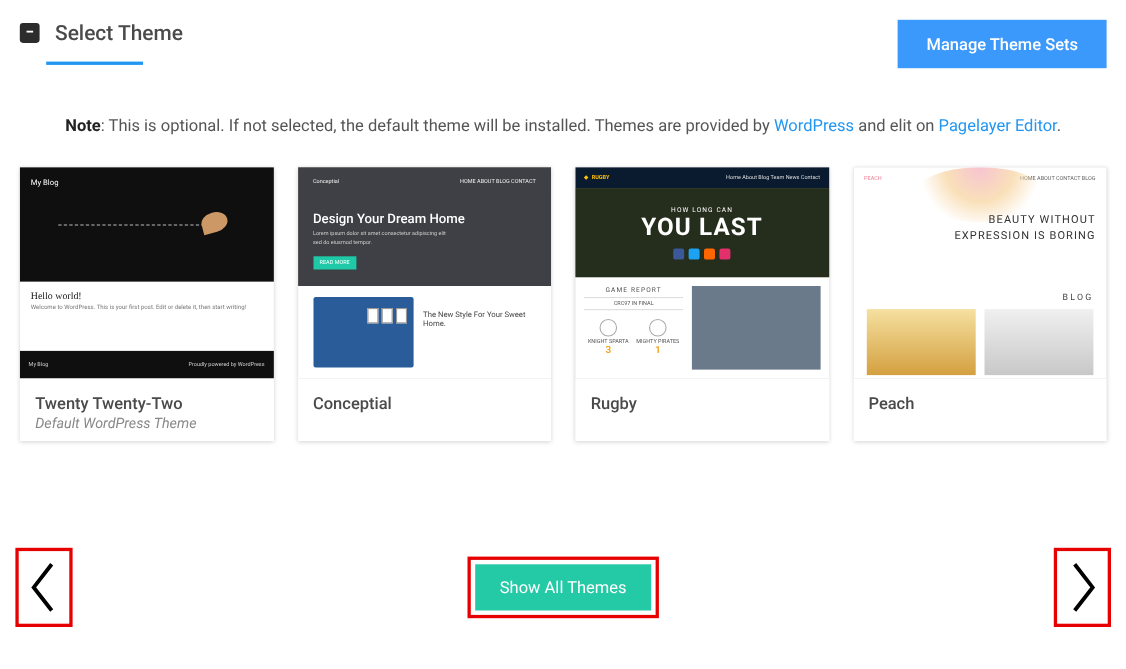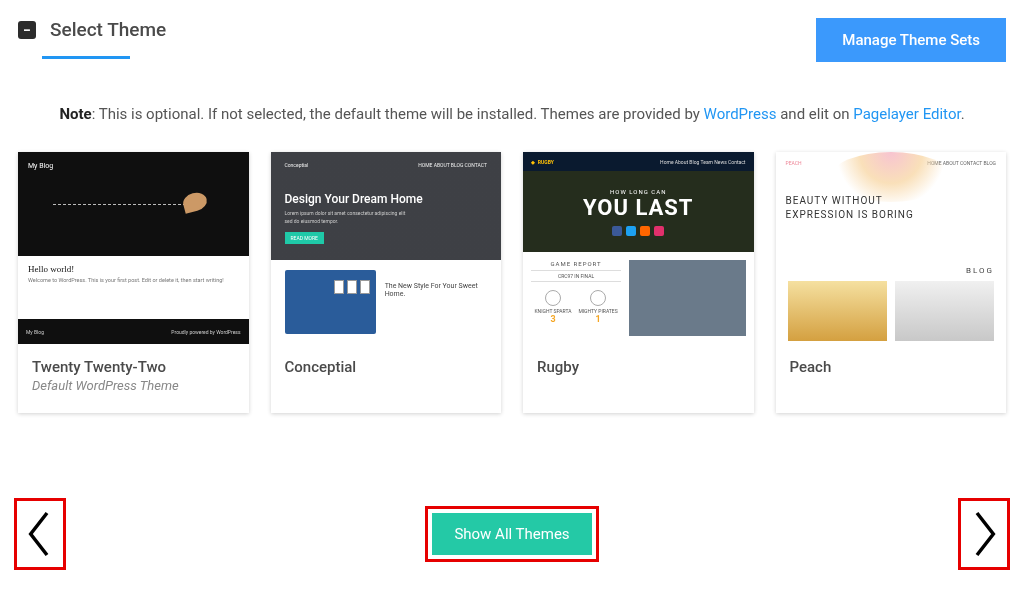--- a/index.html
+++ b/index.html
@@ -81,21 +81,21 @@
     flex-direction: column;
     cursor: pointer;
   }
   .theme-preview {
     height: 192px;
     background: #ddd;
     position: relative;
     overflow: hidden;
   }
   .theme-meta {
-    padding: 14px 14px 20px 14px;
+    padding: 14px 14px 8px 14px;
   }
   .theme-name {
     font-size: 15px;
     color: #4a4a4a;
     font-weight: 500;
   }
   .theme-sub {
     font-size: 13px;
     font-style: italic;
     color: #888;
@@ -132,21 +132,21 @@
   .p3-bot { height:48%; background:#fff; display:flex; padding:8px; gap:8px; }
   .p3-rep { flex:0 0 42%; text-align:center; font-size:6px; color:#555; }
   .p3-scores { display:flex; justify-content:space-around; margin-top:8px; text-align:center; }
   .p3-badge { display:flex; flex-direction:column; align-items:center; font-size:5px; }
   .p3-badge .c { width:16px; height:16px; border-radius:50%; border:1px solid #aaa; margin-bottom:2px; }
   .p3-img2 { flex:1; background:#6a7a8a; }
   
   .p4-top { height:56%; background:#fff; position:relative; padding:8px 10px; }
   .p4-nav { display:flex; justify-content:space-between; font-size:5px; color:#666; }
   .p4-flower { position:absolute; top:0; left:50%; transform:translateX(-50%); width:120px; height:50px; background:radial-gradient(circle at 50% 0%, #f5b5c5 0%, #f8d8a8 40%, transparent 70%); border-radius:50%; opacity:.8; }
-  .p4-hero { text-align:left; margin-top:28px; font-size:10px; letter-spacing:1px; color:#333; line-height:1.4; position:relative; }
+  .p4-hero { text-align:right; margin-top:28px; font-size:10px; letter-spacing:1px; color:#333; line-height:1.4; position:relative; }
   .p4-bot { height:44%; background:#fff; padding:6px 12px; text-align:right; }
   .p4-blog { font-size:8px; letter-spacing:2px; color:#444; margin-bottom:6px; }
   .p4-imgs { display:flex; gap:8px; }
   .p4-i { flex:1; height:60px; background:#eee; }
   
   .bottom {
     position:absolute;
     left:0; right:0;
     top:498px;
     height:72px;

